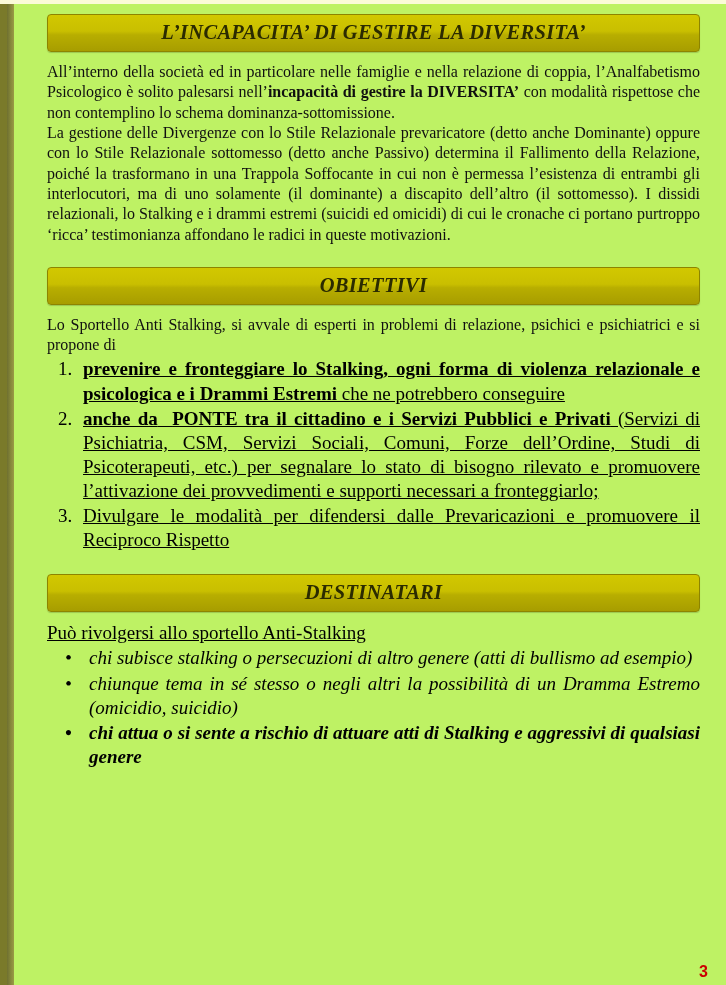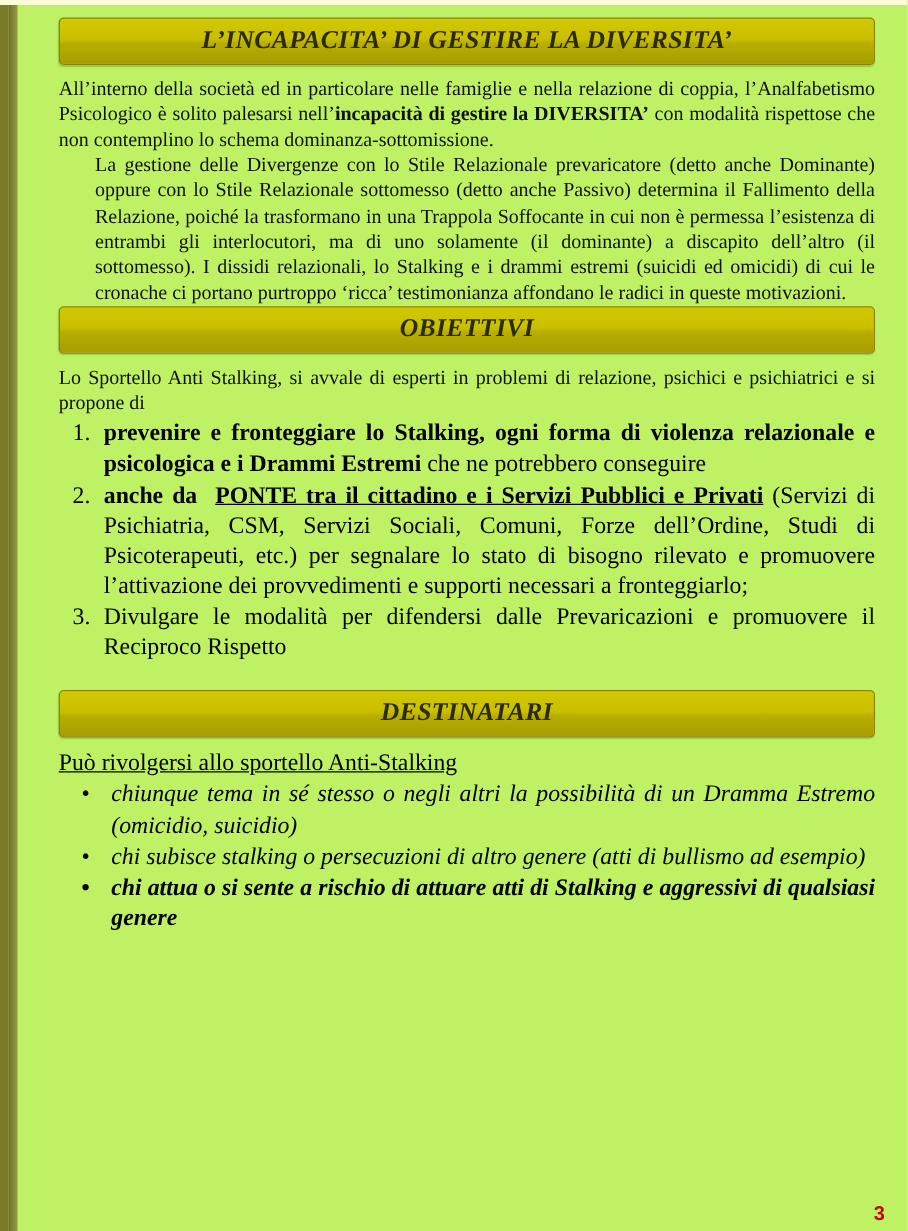--- a/index.html
+++ b/index.html
@@ -45,44 +45,45 @@
     text-align: center;
     color: #2b2b00;
     font-weight: bold;
     font-style: italic;
     font-size: 20.5px;
     letter-spacing: 0.3px;
     padding: 6px 8px 7px 8px;
     margin: 0 0 10px 0;
     box-shadow: 0 1px 1px rgba(0,0,0,0.18);
   }
-  .banner.second { }
+  .banner.second { margin-top: 22px; }
   .banner.third  { margin-top: 22px; }
 
   p.body {
     margin: 0;
     font-size: 16px;
     line-height: 1.27;
     text-align: justify;
     text-justify: inter-word;
     color: #101010;
   }
-  p.body + p.body { margin-top: 0; margin-left: 29px; }
+  p.body + p.body { margin-top: 0; }
   .b { font-weight: bold; }
 
   ol.objectives {
     margin: 2px 0 0 0;
     padding-left: 30px;
     font-size: 19px;
     line-height: 1.27;
   }
   ol.objectives > li {
     margin-bottom: 1px;
     text-align: justify;
     padding-left: 6px;
+    text-decoration: underline;
   }
   ol.objectives > li::marker { font-weight: normal; }
 
   .u-bold { font-weight: bold; text-decoration: underline; }
 
   .recipients-lead {
     font-size: 19px;
     text-decoration: underline;
     margin: 4px 0 2px 0;
   }
@@ -141,20 +142,20 @@
       <li><span class="b">prevenire e fronteggiare lo Stalking, ogni forma di violenza relazionale e psicologica e i Drammi Estremi</span><span> che ne potrebbero conseguire</span></li>
       <li><span class="b">anche da</span><span>&nbsp;&nbsp;</span><span class="u-bold">PONTE tra il cittadino e i Servizi Pubblici e Privati</span><span> (Servizi di  Psichiatria, CSM, Servizi Sociali, Comuni, Forze dell’Ordine, Studi di Psicoterapeuti, etc.) per segnalare lo stato di  bisogno  rilevato  e  promuovere l’attivazione dei provvedimenti e supporti necessari a fronteggiarlo;</span></li>
       <li><span>Divulgare  le  modalità  per  difendersi  dalle  Prevaricazioni  e promuovere il Reciproco Rispetto</span></li>
     </ol>
 
     <div class="banner third">DESTINATARI</div>
 
     <div class="recipients-lead">Può rivolgersi allo sportello Anti-Stalking</div>
 
     <ul class="recipients">
+      <li>chi subisce stalking o persecuzioni di altro genere (atti di bullismo ad esempio)</li>
       <li>chiunque tema in sé stesso o negli altri la possibilità di un Dramma Estremo (omicidio, suicidio)</li>
-      <li>chi subisce stalking o persecuzioni di altro genere (atti di bullismo ad esempio)</li>
       <li class="strong">chi attua o si sente a rischio di attuare atti di Stalking e aggressivi di qualsiasi genere</li>
     </ul>
   </div>
 
   <div class="page-number">3</div>
 </div>
 
 </body></html>

